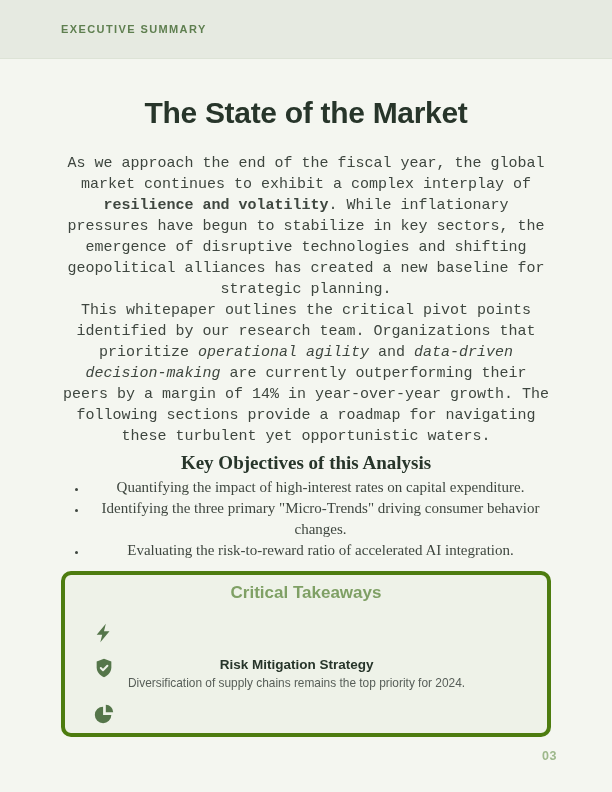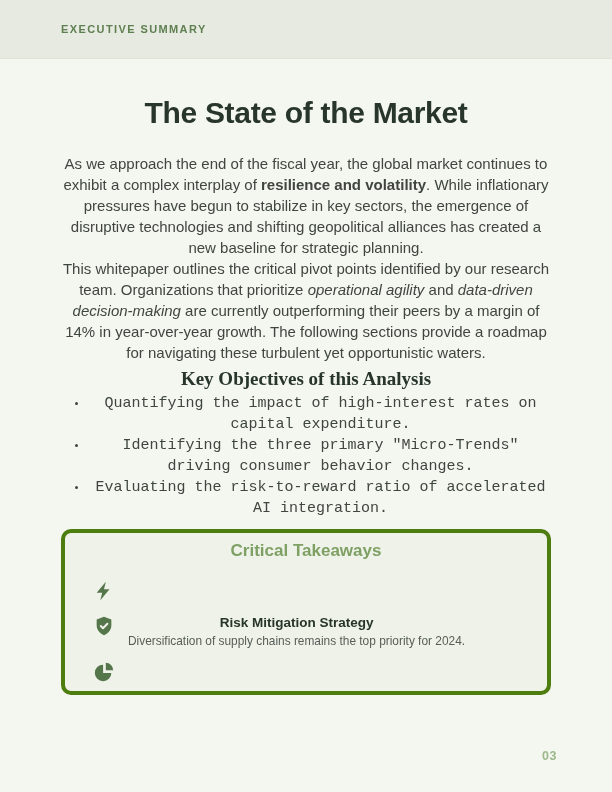--- a/index.html
+++ b/index.html
@@ -19,33 +19,33 @@
     color:var(--accent,#5f7f50);text-transform:uppercase;
   }
   
   .content{padding:0 61px;text-align:center;}
   .title{
     margin:36px 0 0;font-size:30px;line-height:36px;font-weight:700;
     letter-spacing:-0.3px;color:var(--title-ink,#27352a);
   }
   .paragraphs{margin-top:22px;}
   .paragraphs p{
-    margin:0;font-family:Liberation Sans, sans-serif;font-size:15px;
+    margin:0;font-family:Liberation Mono, monospace;font-size:15px;
     line-height:21px;color:var(--body-ink,#3e463f);
   }
   .paragraphs strong{font-weight:700;}
   .objectives-heading{
     margin:4px 0 2px;font-family:"Liberation Serif",serif;
     font-size:19px;line-height:24px;font-weight:600;color:var(--title-ink,#33443a);
   }
   .objectives-list{
     margin:0;padding-left:27px;font-family:"Liberation Serif",serif;
     font-size:15px;line-height:21px;color:var(--body-ink,#3e463f);
   }
-  .objectives-list li{padding-left:2px;font-family:Liberation Mono, monospace;}
+  .objectives-list li{padding-left:2px;}
   .objectives-list li::marker{font-size:11px;color:var(--body-ink,#3e463f);}
   
   .card{
     margin-top:10px;background:var(--card-bg,#eef2e8);
     border:4px solid #4d7c0f;border-radius:10px;
     padding:8px 28px;box-sizing:border-box;
   }
   .card-heading{
     margin:0 0 18px;font-size:17px;font-weight:700;
     color:var(--card-heading,#7fa065);

